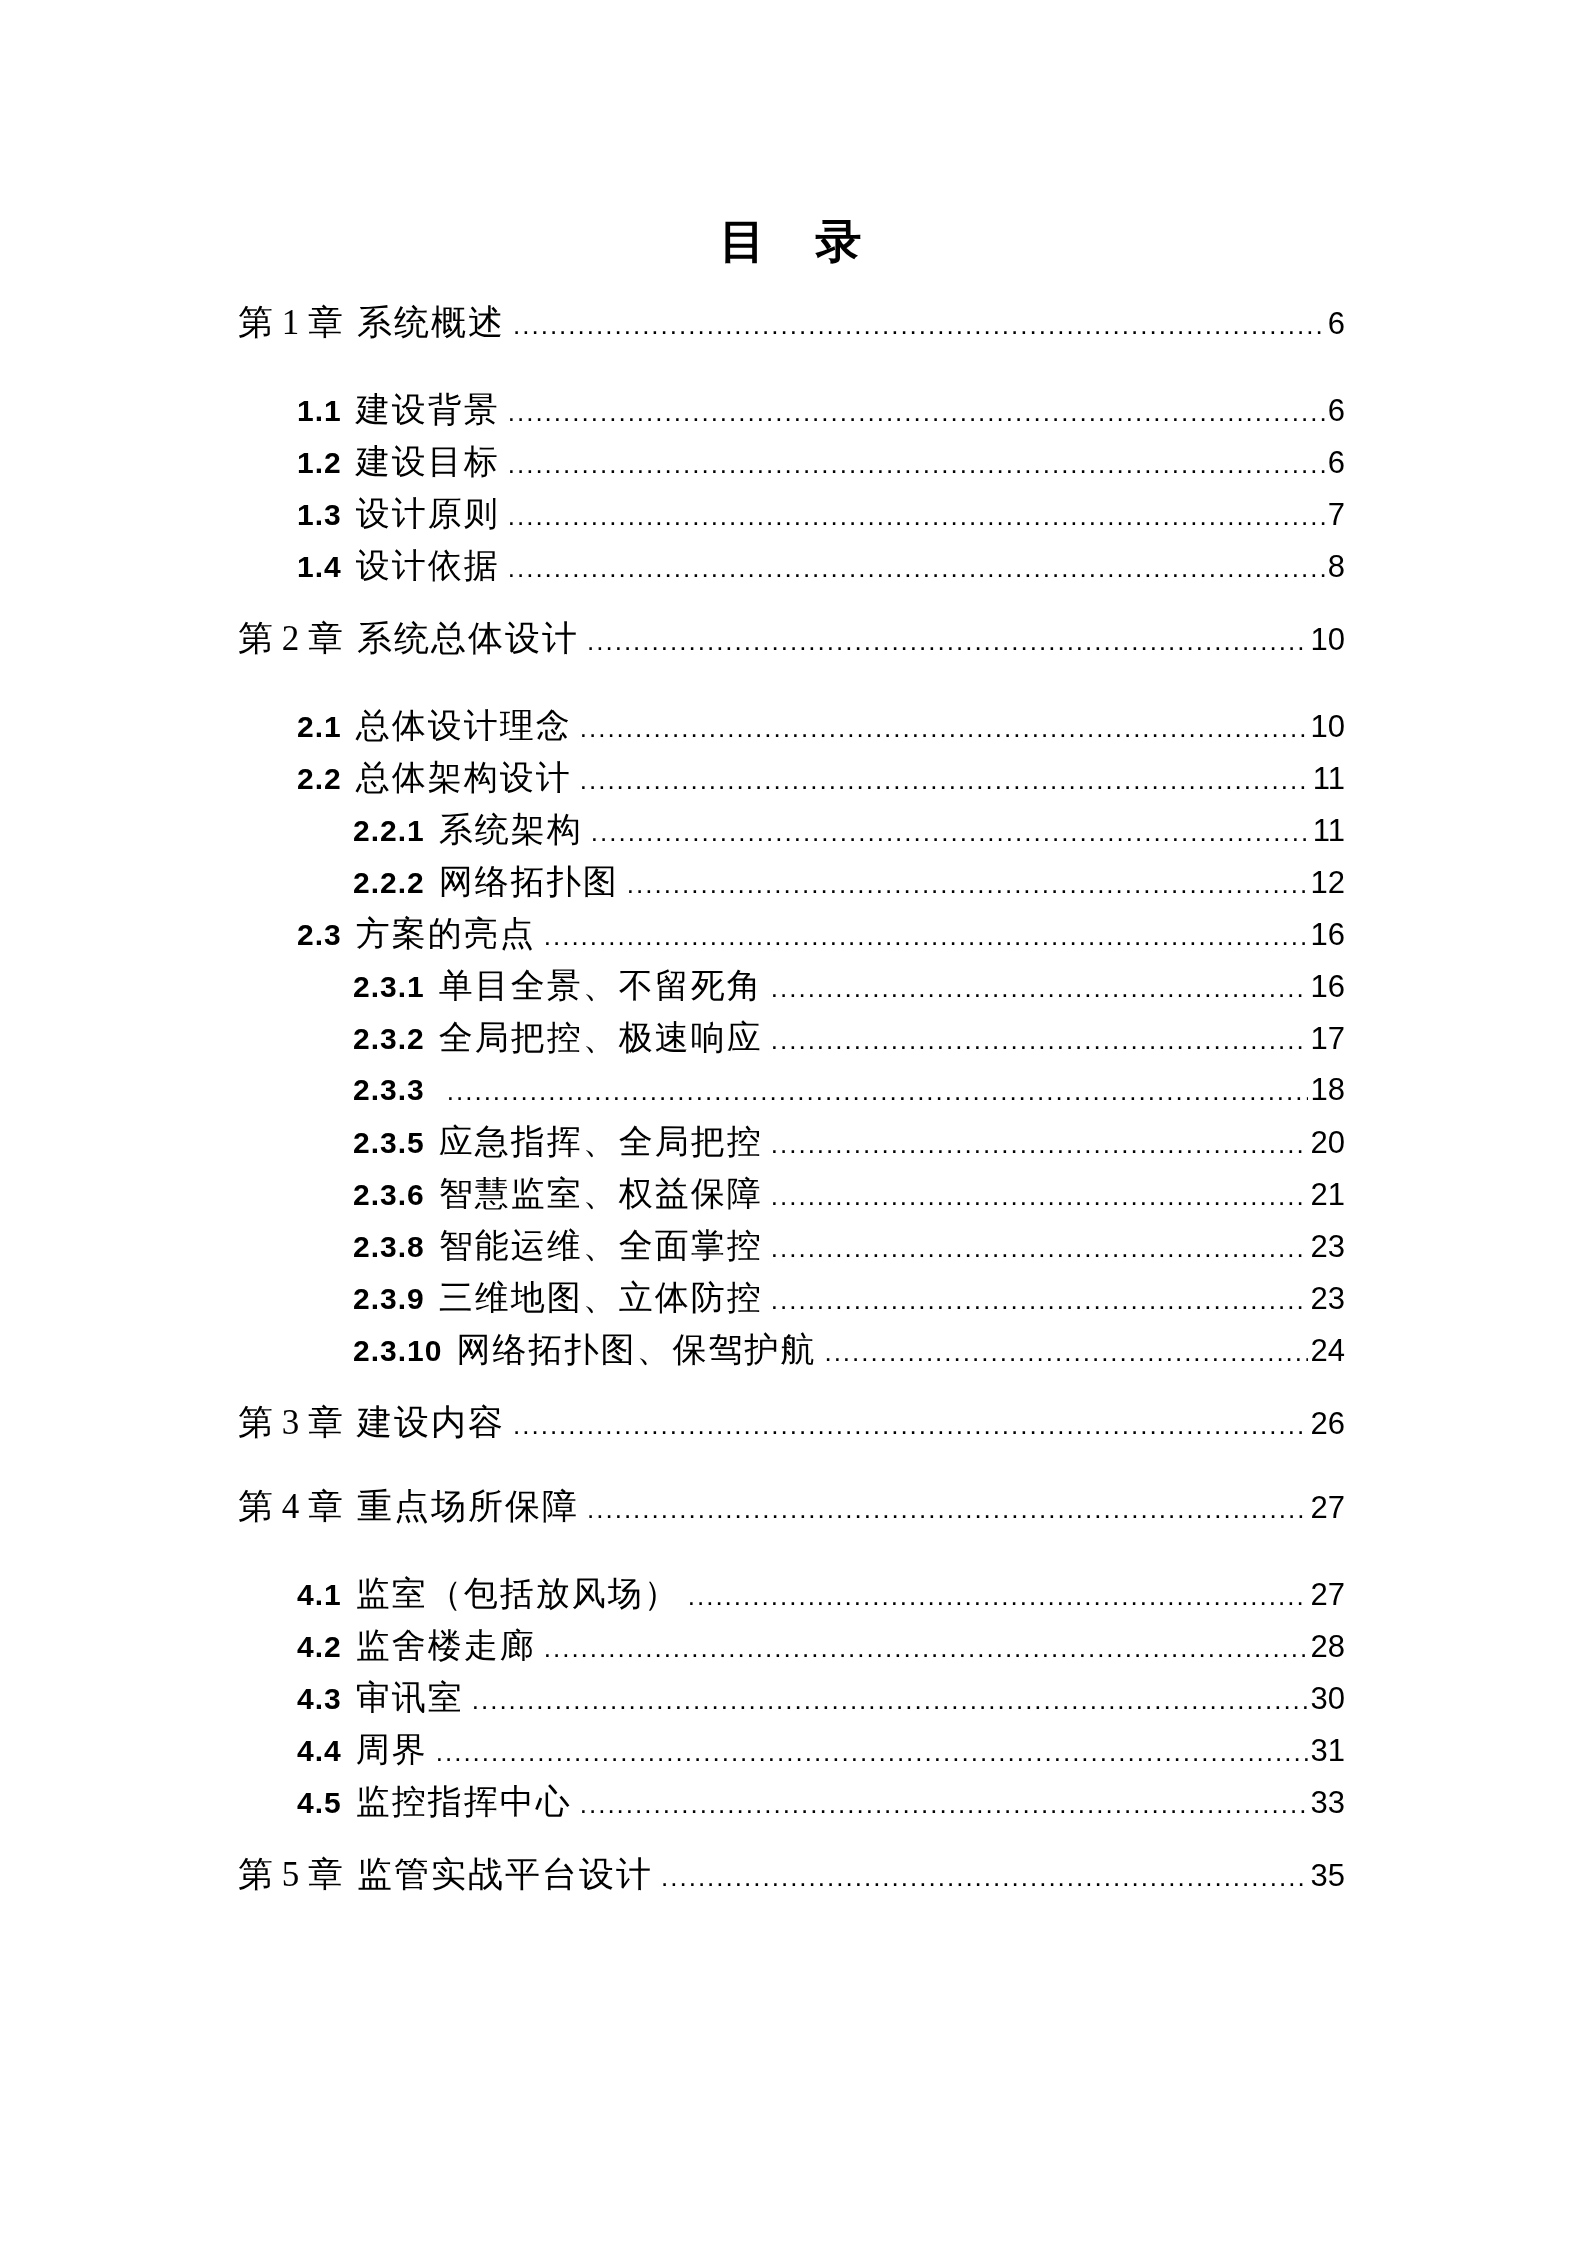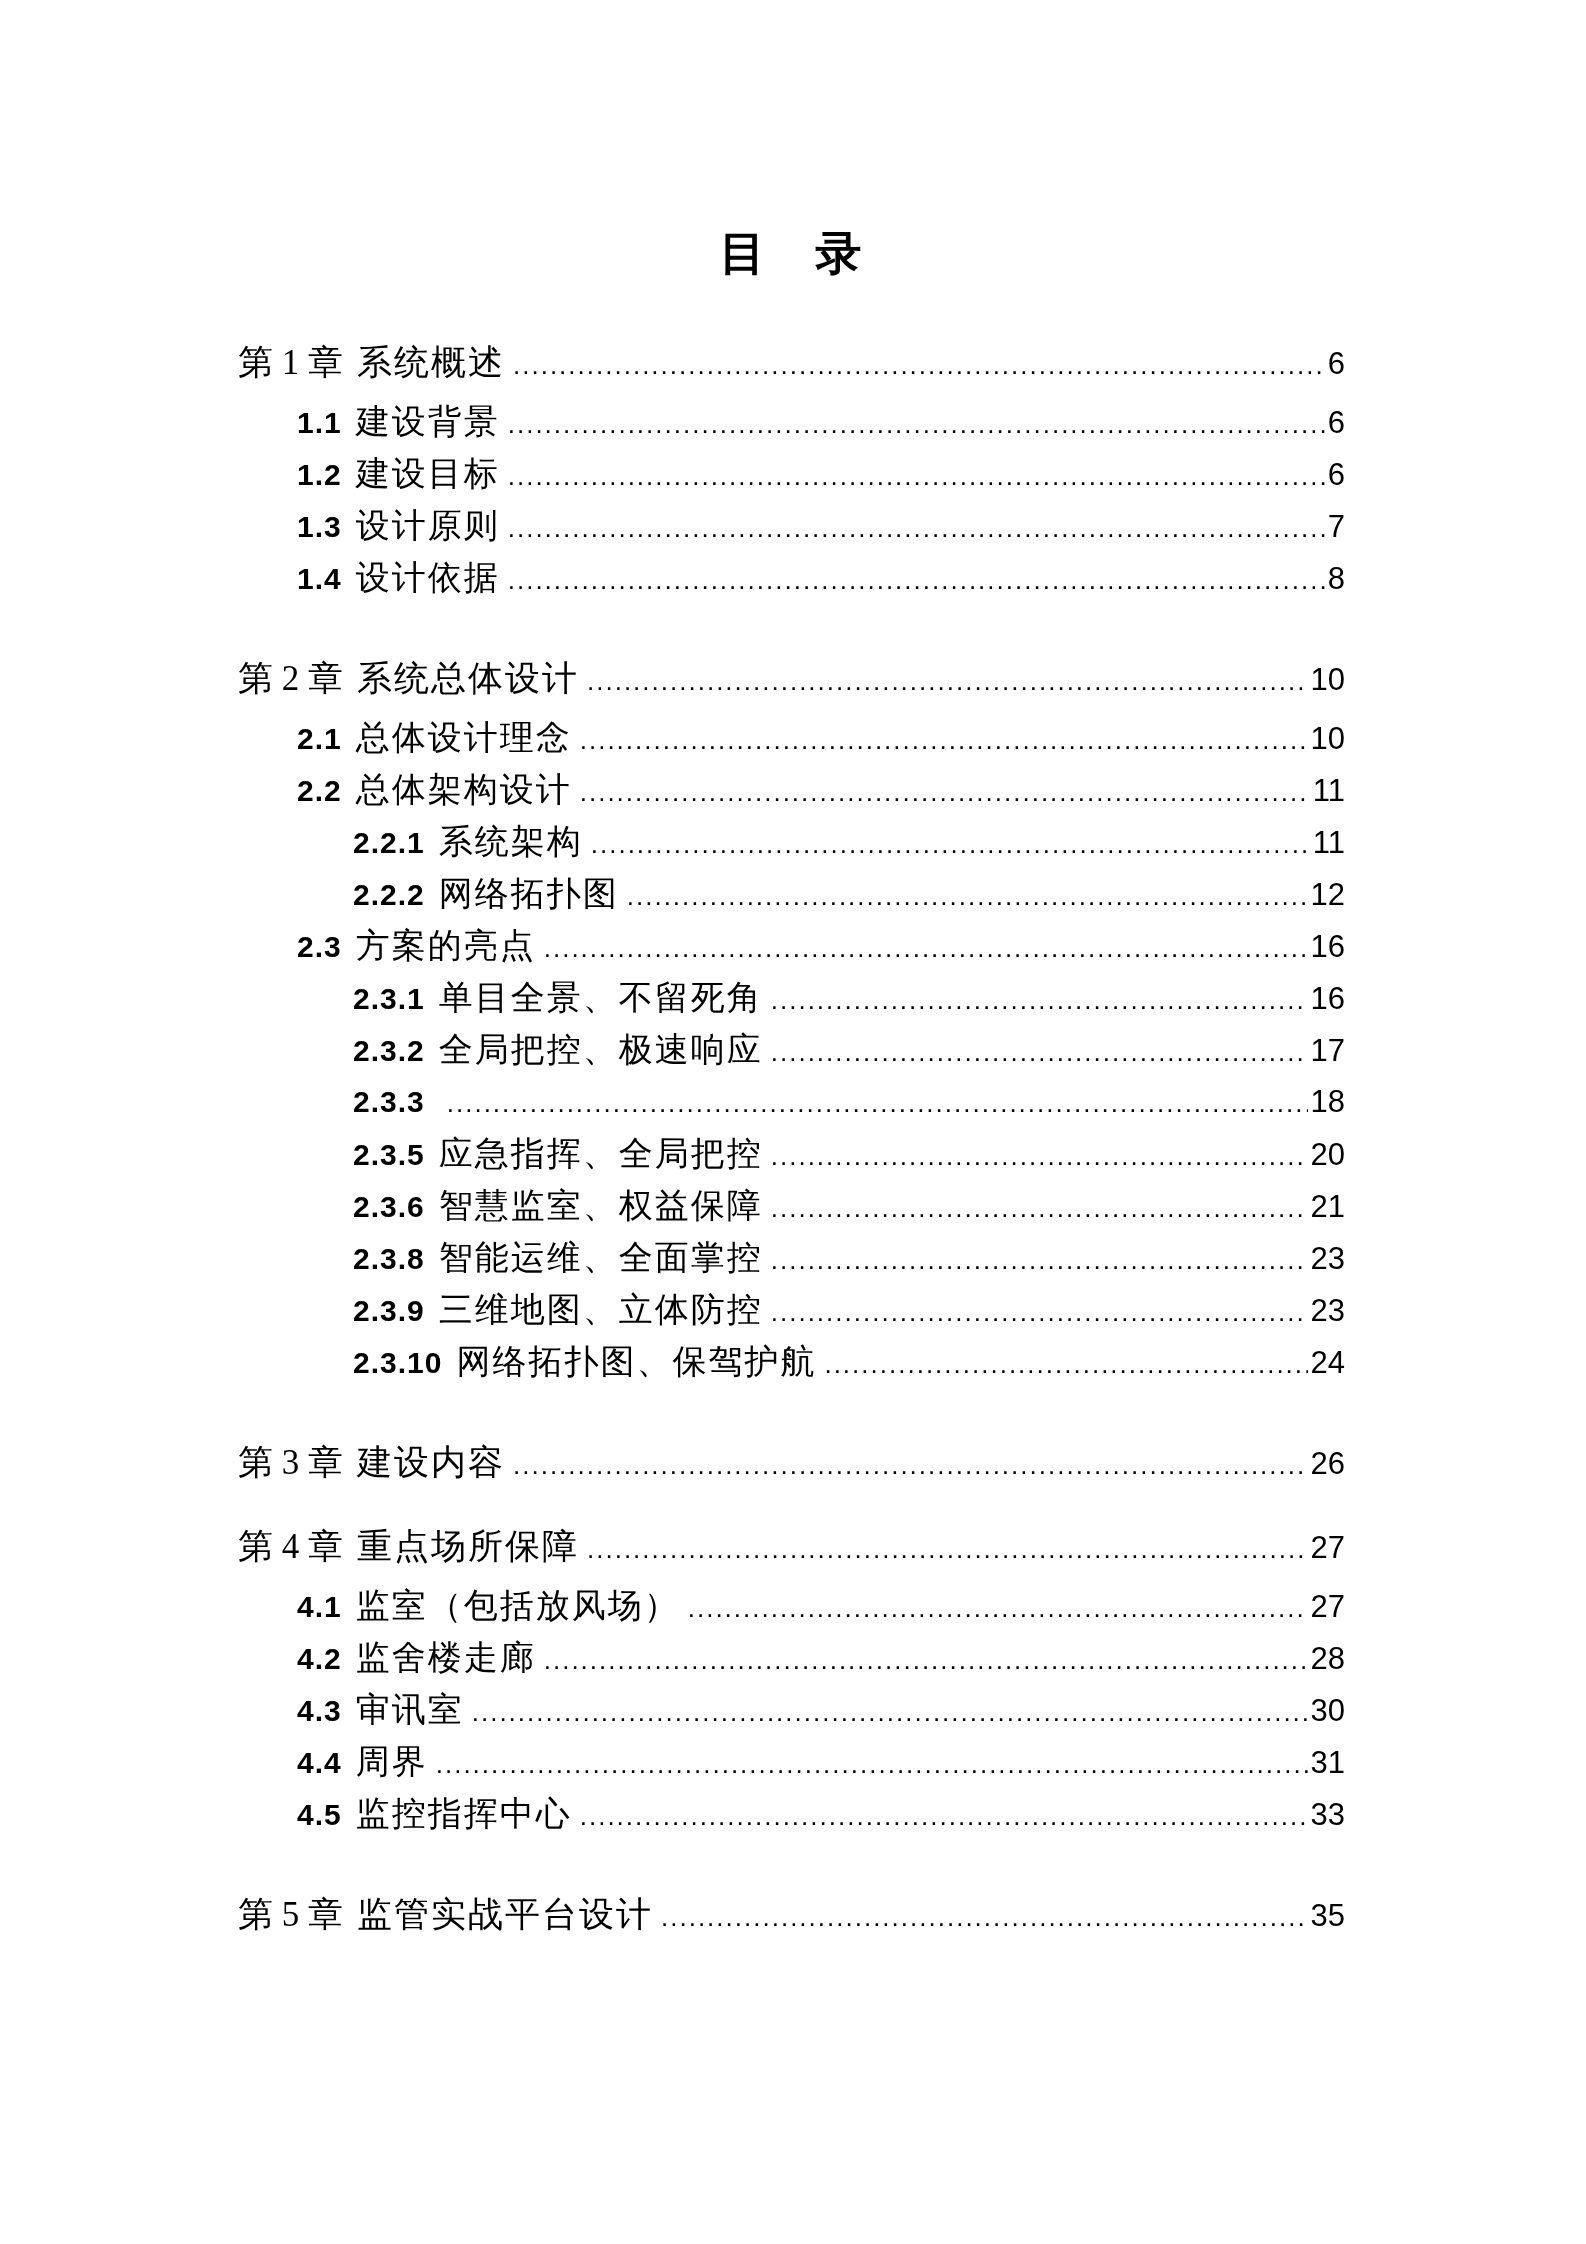--- a/index.html
+++ b/index.html
@@ -15,21 +15,21 @@
     color: #000000;
     overflow: hidden;
   }
   .content {
     position: absolute;
     left: 238px;
     top: 213px;
     width: 1107px;
   }
   .title {
-    margin: 12px 0 30px 0;
+    margin: 0 0 30px 0;
     text-align: center;
     font-family: "Liberation Sans", "DejaVu Sans", sans-serif;
     font-weight: 700;
     font-size: 46px;
     line-height: 57px;
     letter-spacing: 2px;
   }
   .toc {
     display: block;
   }
@@ -56,21 +56,20 @@
     font-size: 30px;
     margin-right: 14px;
     letter-spacing: 1px;
     white-space: nowrap;
   }
   .row.level-1 .num {
     font-family: "Liberation Serif", "DejaVu Serif", serif;
     font-weight: 400;
     font-size: 35px;
     letter-spacing: 0;
-    margin-top: 28px;
   }
   .label {
     letter-spacing: 2px;
     white-space: nowrap;
   }
   .leader {
     flex: 1;
     overflow: hidden;
     white-space: nowrap;
     margin: 0 3px 0 8px;

